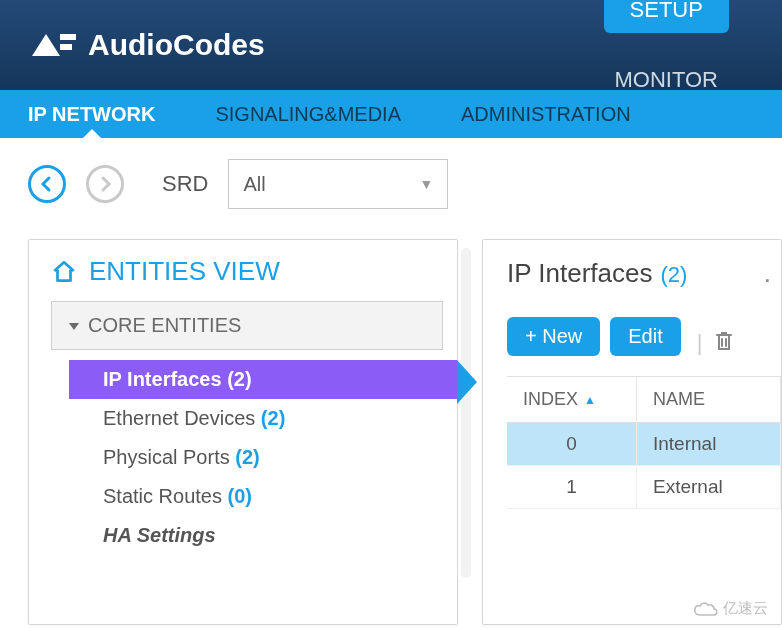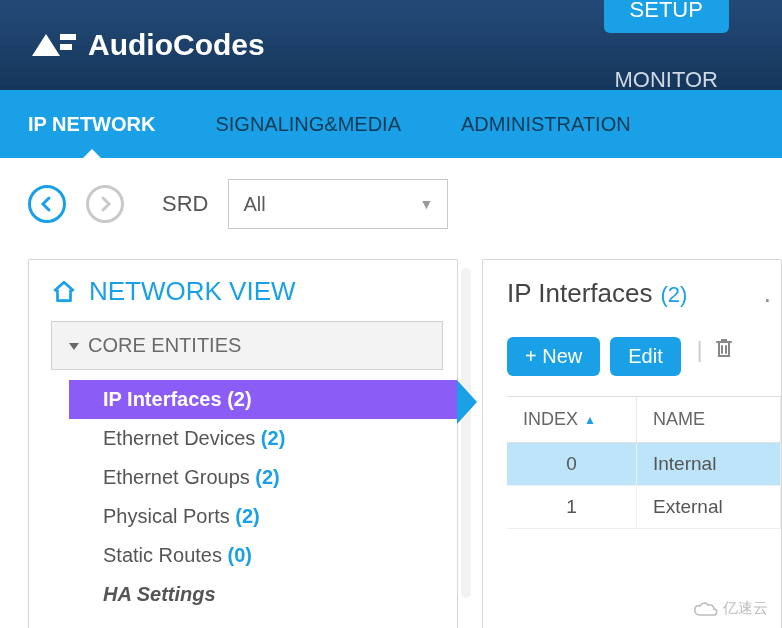--- a/index.html
+++ b/index.html
@@ -45,21 +45,21 @@
   }
   .mode-tab.active {
     background: #1aa0e6;
   }
   .mode-tab.inactive {
     color: #cfd9e3;
   }
 
   .subnav {
     background: #1aa0e6;
-    height: 68px;
+    height: 48px;
     display: flex;
     align-items: stretch;
     padding: 0 28px;
     gap: 60px;
   }
   .subnav-item {
     color: #fff;
     font-size: 20px;
     display: flex;
     align-items: center;
@@ -214,21 +214,21 @@
     display: flex;
     align-items: baseline;
     gap: 8px;
     padding-right: 10px;
   }
   .main-title .tcount { color: #1aa0e6; font-size: 22px; }
   .main-title .dot { color: #888; margin-left: auto; font-size: 26px; }
 
   .action-row {
     display: flex;
-    align-items: flex-start;
+    align-items: flex-end;
     gap: 10px;
     margin-top: 28px;
   }
   .btn {
     background: #1aa0e6;
     color: #fff;
     border: none;
     border-radius: 6px;
     font-size: 20px;
     padding: 8px 18px;
@@ -335,39 +335,35 @@
 </div>
 
 <div class="body">
 
   <div class="sidepanel">
     <div class="scrollbar"></div>
     <div class="network-view">
       <svg width="26" height="26" viewBox="0 0 24 24">
           <path d="M3 11 L12 3 L21 11 M6 10 V20 H18 V10" stroke="#1aa0e6" stroke-width="2.5" fill="none" stroke-linejoin="round"></path>
         </svg>
-      <span>NETWORK VIEW</span>
+      <span>ENTITIES VIEW</span>
     </div>
     <div class="group-header">
       <svg width="12" height="12" viewBox="0 0 12 12">
           <path d="M1 3 L11 3 L6 10 Z" fill="#6a6a6a"></path>
         </svg>
       <span>CORE ENTITIES</span>
     </div>
     <div class="nav-list">
       <div class="nav-item selected">
         <span>IP Interfaces</span>
         <span class="count">(2)</span>
       </div>
       <div class="nav-item">
         <span>Ethernet Devices</span>
-        <span class="count">(2)</span>
-      </div>
-      <div class="nav-item">
-        <span>Ethernet Groups</span>
         <span class="count">(2)</span>
       </div>
       <div class="nav-item">
         <span>Physical Ports</span>
         <span class="count">(2)</span>
       </div>
       <div class="nav-item">
         <span>Static Routes</span>
         <span class="count">(0)</span>
       </div>

